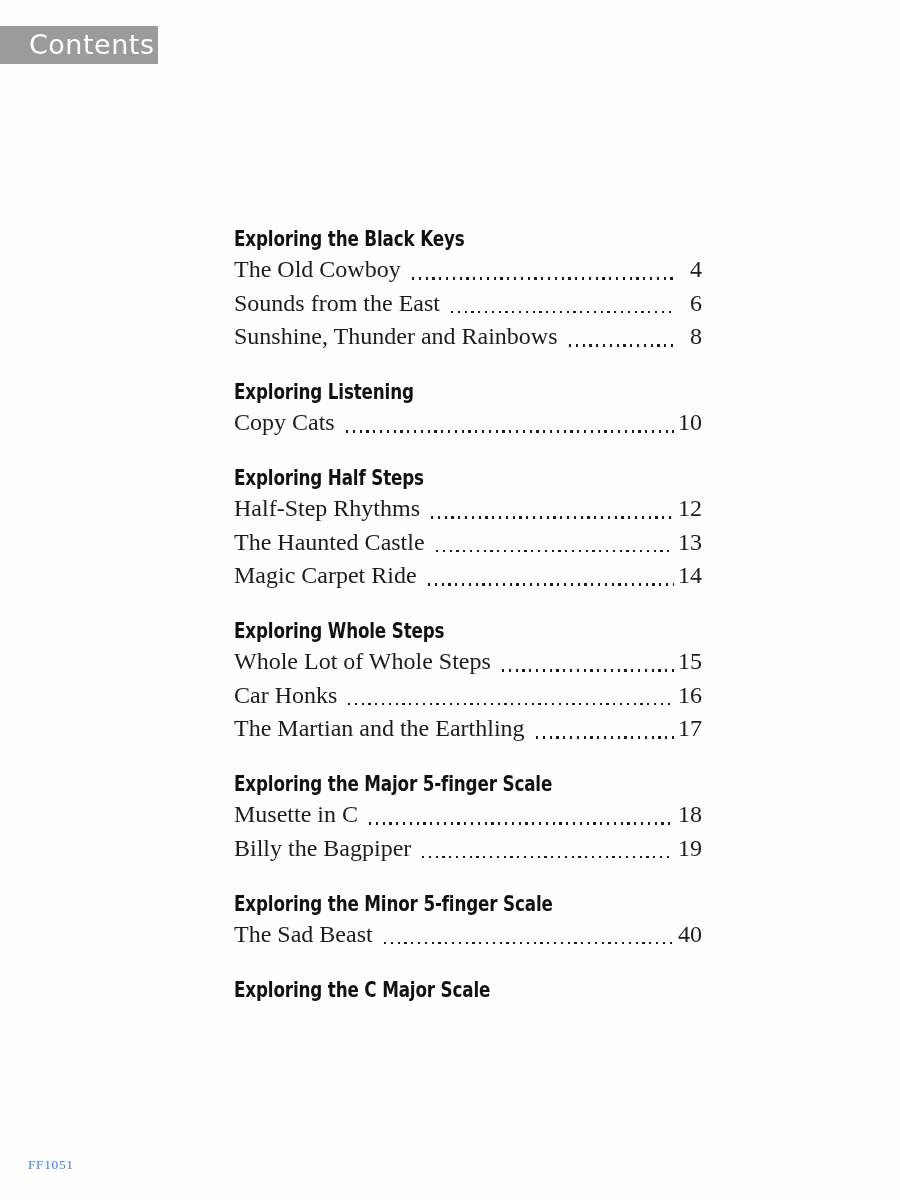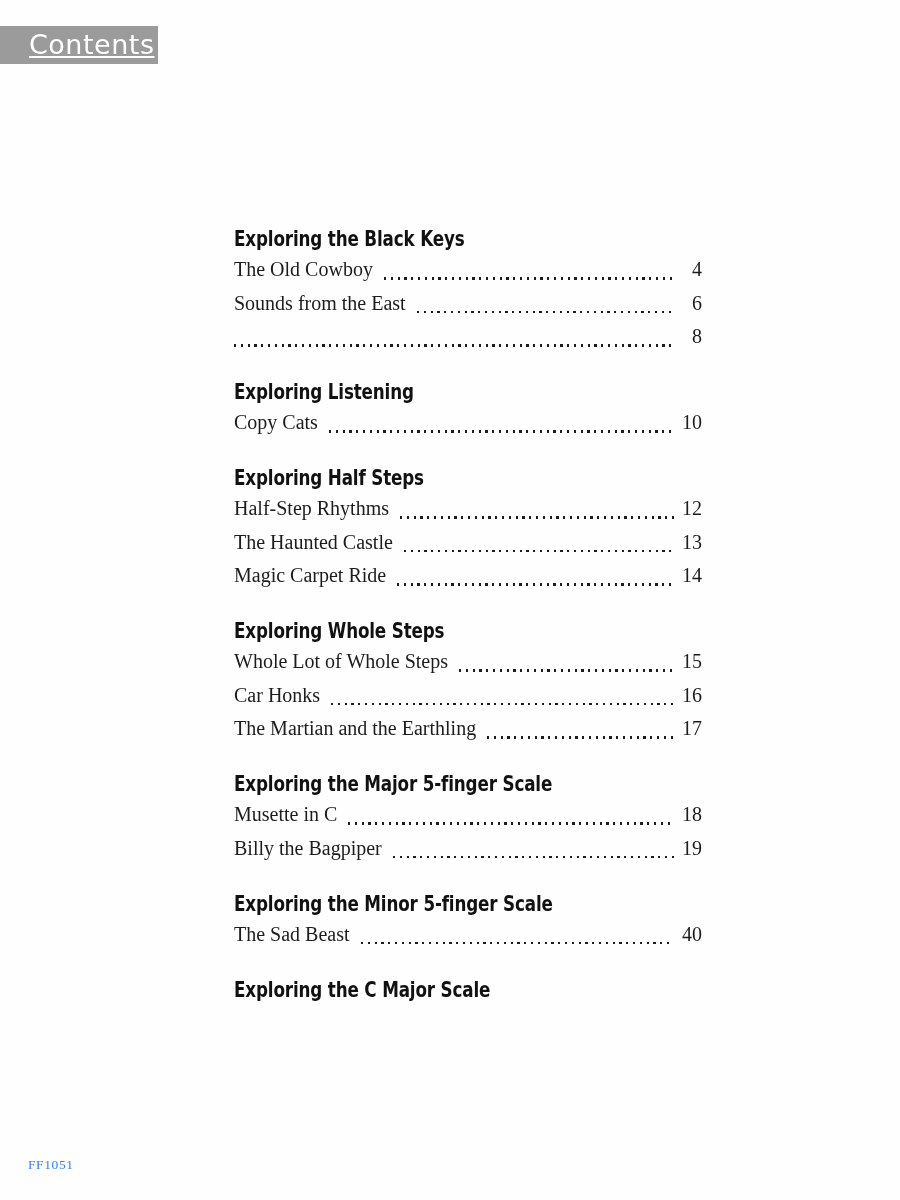--- a/index.html
+++ b/index.html
@@ -25,21 +25,20 @@
     width: 158px;
     height: 38px;
     background: #9b9b9b;
     color: #ffffff;
     font-family: "DejaVu Sans", sans-serif;
     font-size: 27px;
     line-height: 37px;
     padding-left: 29px;
     box-sizing: border-box;
     letter-spacing: 0.5px;
-    text-decoration: underline;
   }
 
   
   .toc {
     position: absolute;
     left: 226px;
     top: 225px;
     width: 468px;
     margin-left: 8px;
   }
@@ -55,21 +54,21 @@
     color: #111111;
     letter-spacing: -0.2px;
     transform: scaleX(0.78);
     transform-origin: left center;
     white-space: nowrap;
   }
   .toc-entry {
     display: flex;
     align-items: center;
     line-height: 33.5px;
-    font-size: 20px;
+    font-size: 24px;
     white-space: nowrap;
   }
   .entry-title {
     padding-right: 11px;
   }
   .leader {
     flex: 1 1 auto;
     align-self: flex-end;
     height: 2.2px;
     margin-bottom: 7px;
@@ -113,20 +112,21 @@
       <span class="entry-page">4</span>
     </div>
 
     <div class="toc-entry">
       <span class="entry-title">Sounds from the East</span>
       <span class="leader"></span>
       <span class="entry-page">6</span>
     </div>
 
     <div class="toc-entry">
+      <span class="entry-title">Sunshine, Thunder and Rainbows</span>
       <span class="leader"></span>
       <span class="entry-page">8</span>
     </div>
   </div>
     </section>
 
     <section class="toc-section">
       <h2 class="section-heading">Exploring Listening</h2>
       <div class="entries">
     <div class="toc-entry">

